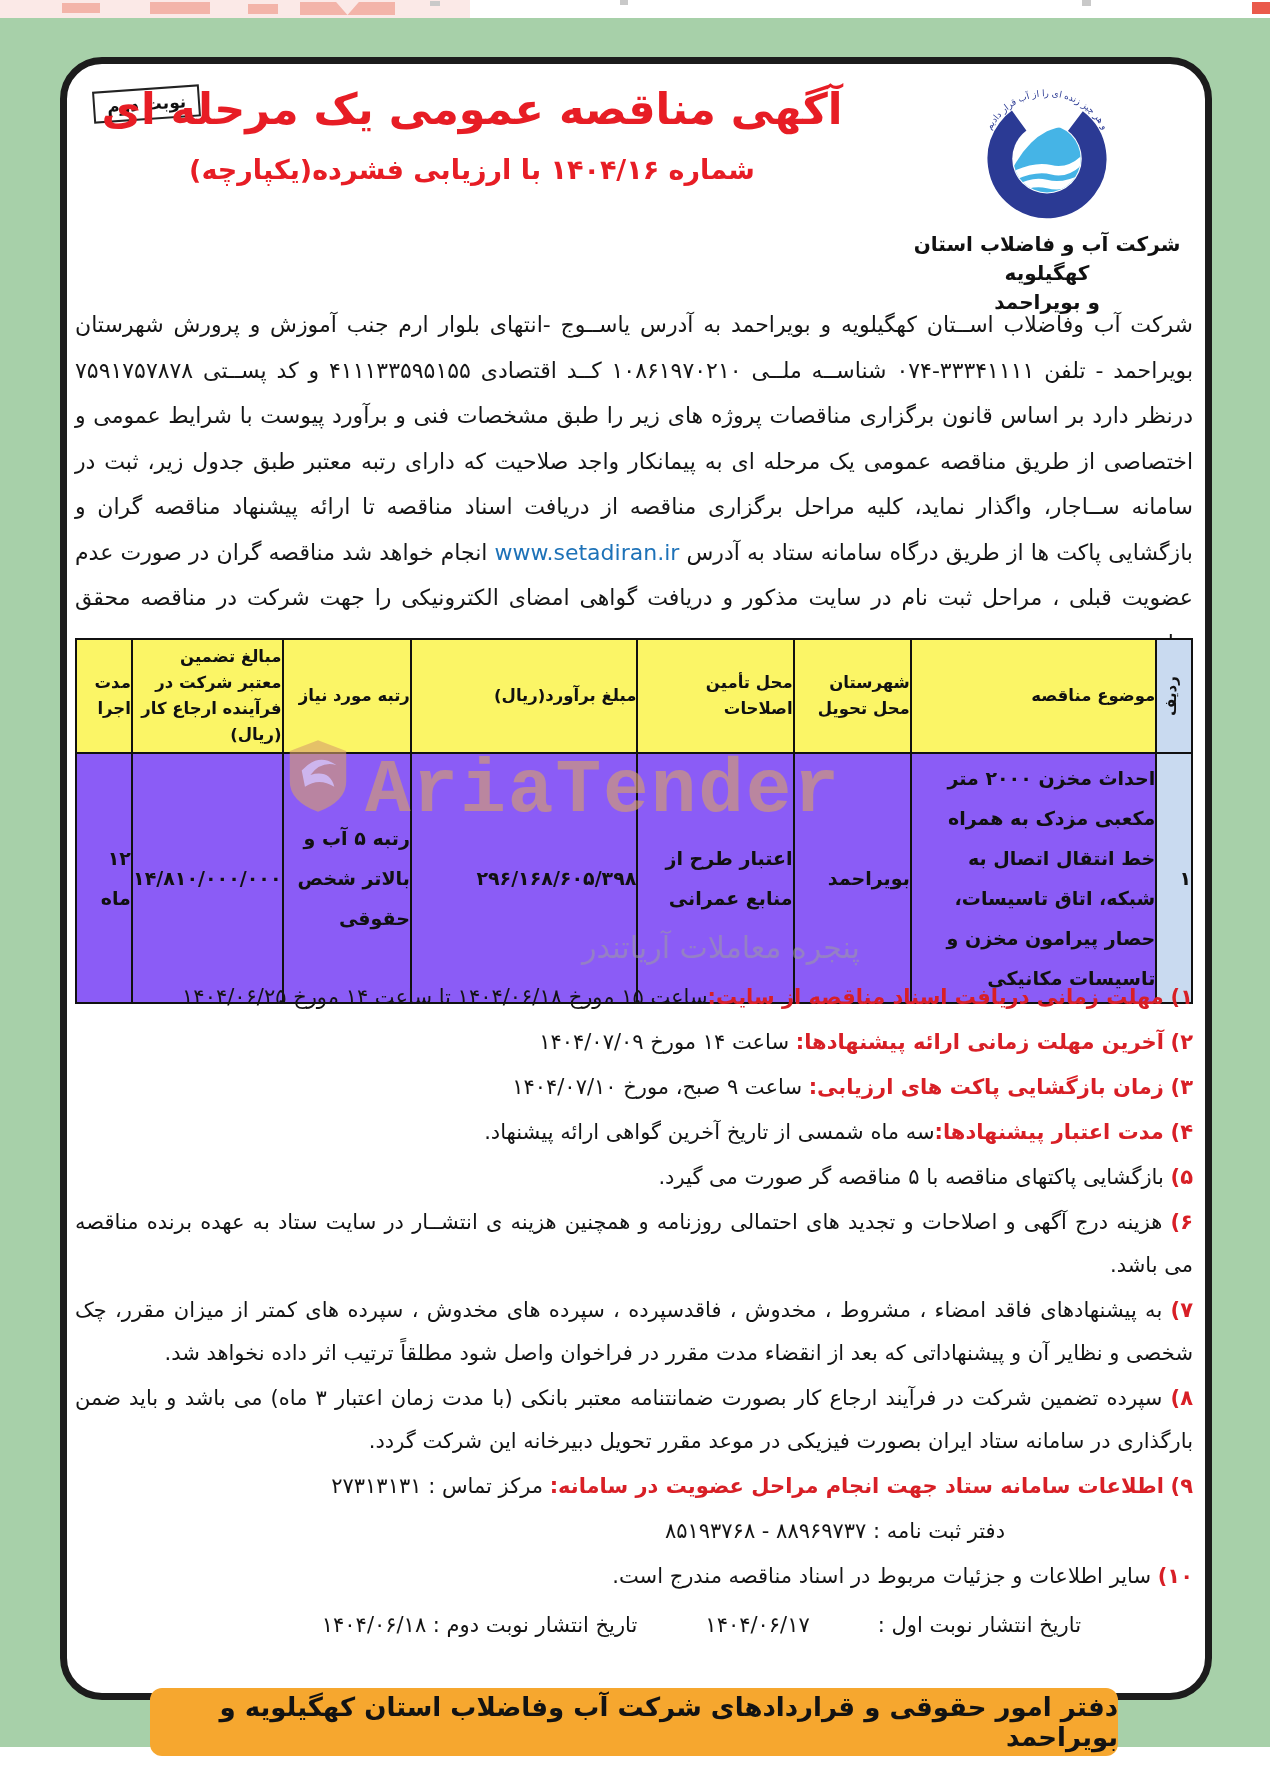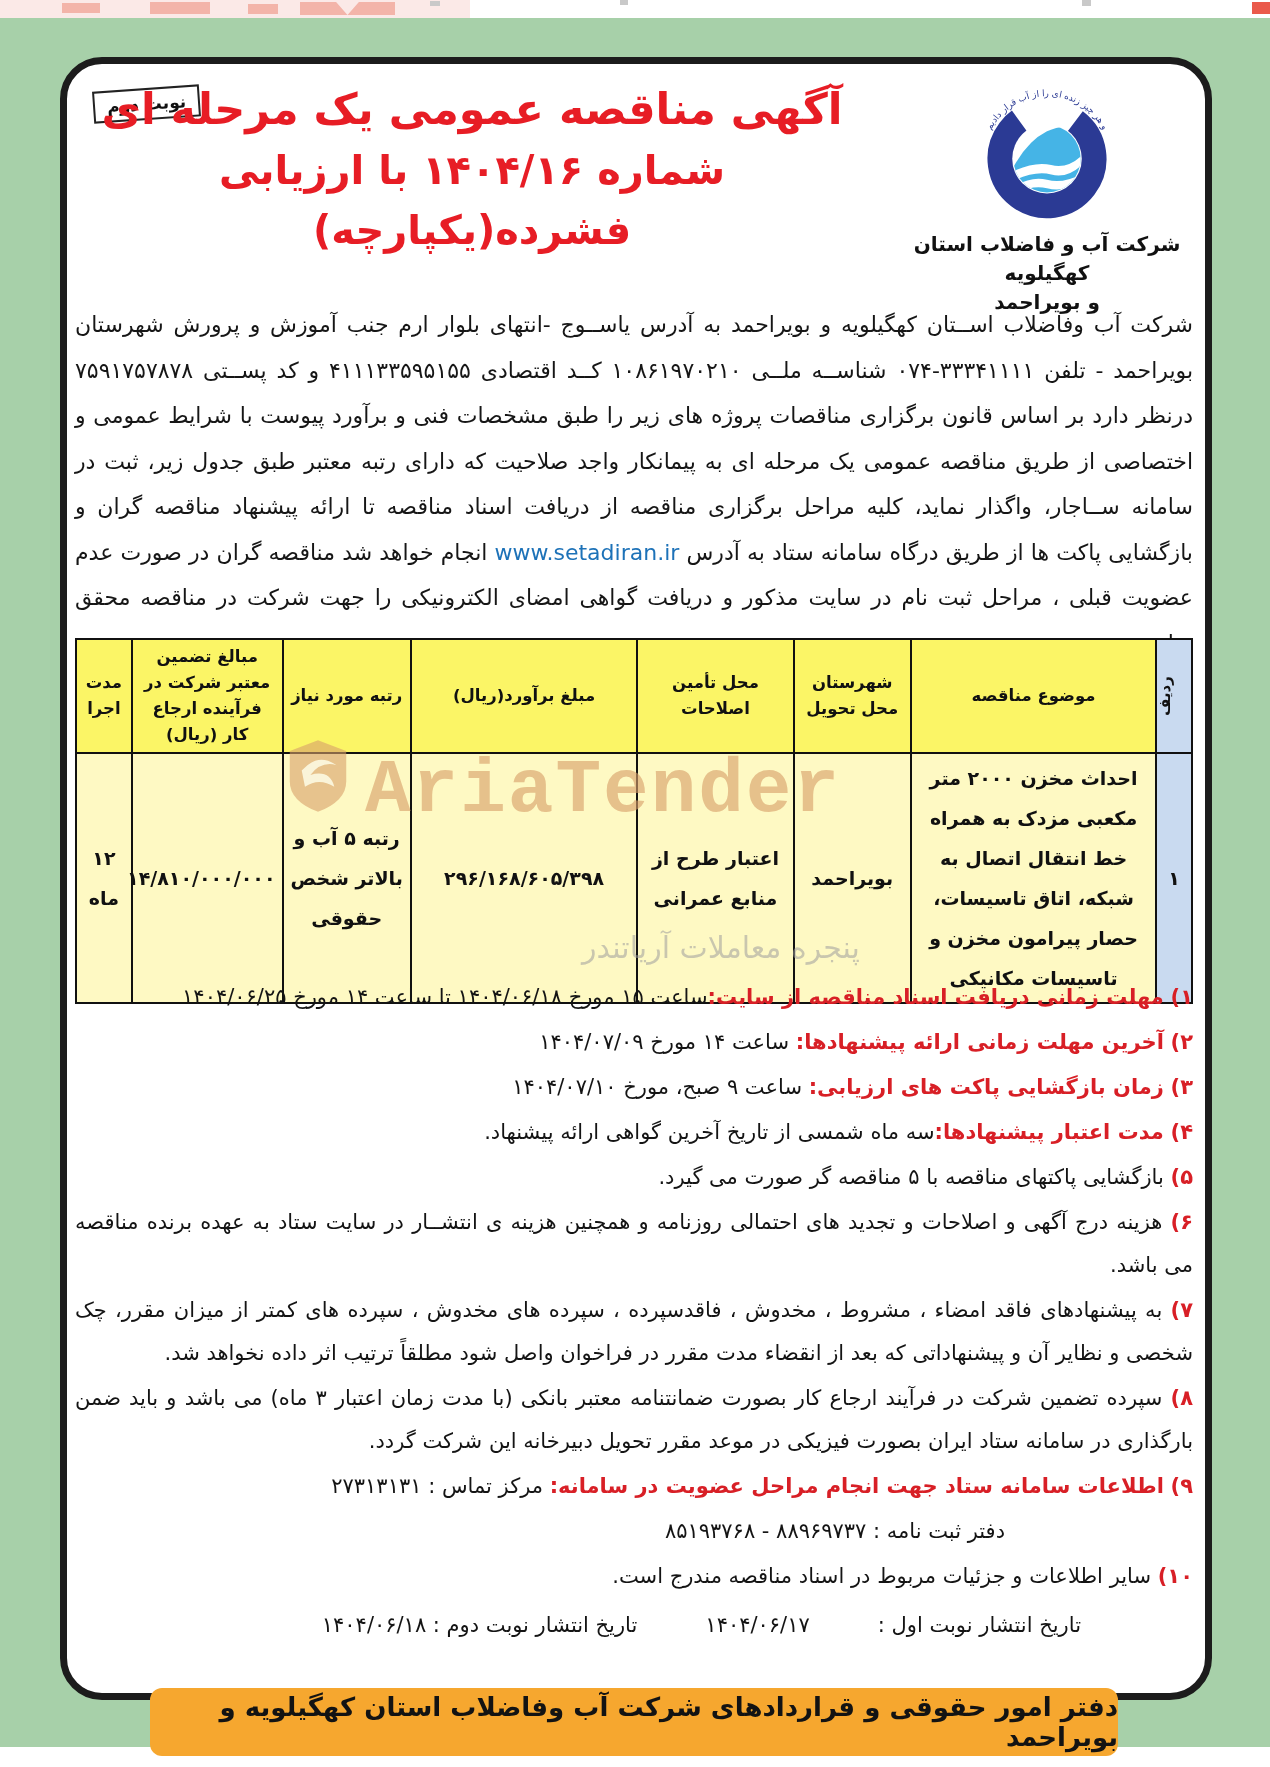--- a/index.html
+++ b/index.html
@@ -24,37 +24,37 @@
   
   .badge{
     position:absolute;left:26px;top:24px;padding:4px 12px;border:2px solid #222;
     background:#fff;color:#111;font-size:17px;font-weight:bold;transform:rotate(-4deg);
   }
   .title{
     position:absolute;left:0;top:14px;width:810px;text-align:center;color:#e71d25;
     font-weight:bold;direction:rtl;
   }
   .title .t1{font-size:43px;line-height:62px;letter-spacing:-1px;}
-  .title .t2{font-size:40px;line-height:60px;letter-spacing:-1px;}
+  .title .t2{font-size:27px;line-height:60px;letter-spacing:-1px;}
   .logo-wrap{position:absolute;left:830px;top:2px;width:300px;text-align:center;direction:rtl;}
   .org-name{font-size:20px;font-weight:bold;color:#111;line-height:29px;margin-top:2px;}
   
   .intro{
     position:absolute;left:8px;top:238px;width:1118px;direction:rtl;text-align:justify;
     font-size:22px;line-height:45.5px;color:#161616;
   }
   .intro .link{color:#1d72b8;}
   
   .tbl-wrap{position:absolute;left:8px;top:574px;width:1118px;}
   table.tender{width:100%;border-collapse:collapse;direction:rtl;table-layout:fixed;}
   table.tender th,table.tender td{
-    border:2.5px solid #111;color:#111;vertical-align:middle;text-align:center;padding:4px 6px;margin-top:16px;
+    border:2.5px solid #111;color:#111;vertical-align:middle;text-align:right;padding:4px 0;margin-top:16px;
   }
   table.tender th{background:#fbf566;font-size:16.5px;font-weight:bold;height:104px;line-height:26px;}
-  table.tender td{background:#fef9c3;font-size:19px;font-weight:bold;height:200px;line-height:40px;}
+  table.tender td{background:#8b5cf6;font-size:19px;font-weight:bold;height:200px;line-height:40px;}
   table.tender .c-row{background:#c9daf0;}
   th.c-row .vert{display:inline-block;transform:rotate(-90deg);font-size:15px;}
   td.subject{font-size:20px;line-height:42px;padding:6px 14px;}
   
   .wm{position:absolute;left:8px;top:574px;width:1118px;height:330px;pointer-events:none;}
   .wm .latin{
     position:absolute;left:290px;top:110px;font-size:76px;font-weight:bold;color:#d8a06a;
     opacity:.62;letter-spacing:2px;font-family:Liberation Mono, monospace;
   }
   .wm .shield{position:absolute;left:210px;top:100px;opacity:.6;}

